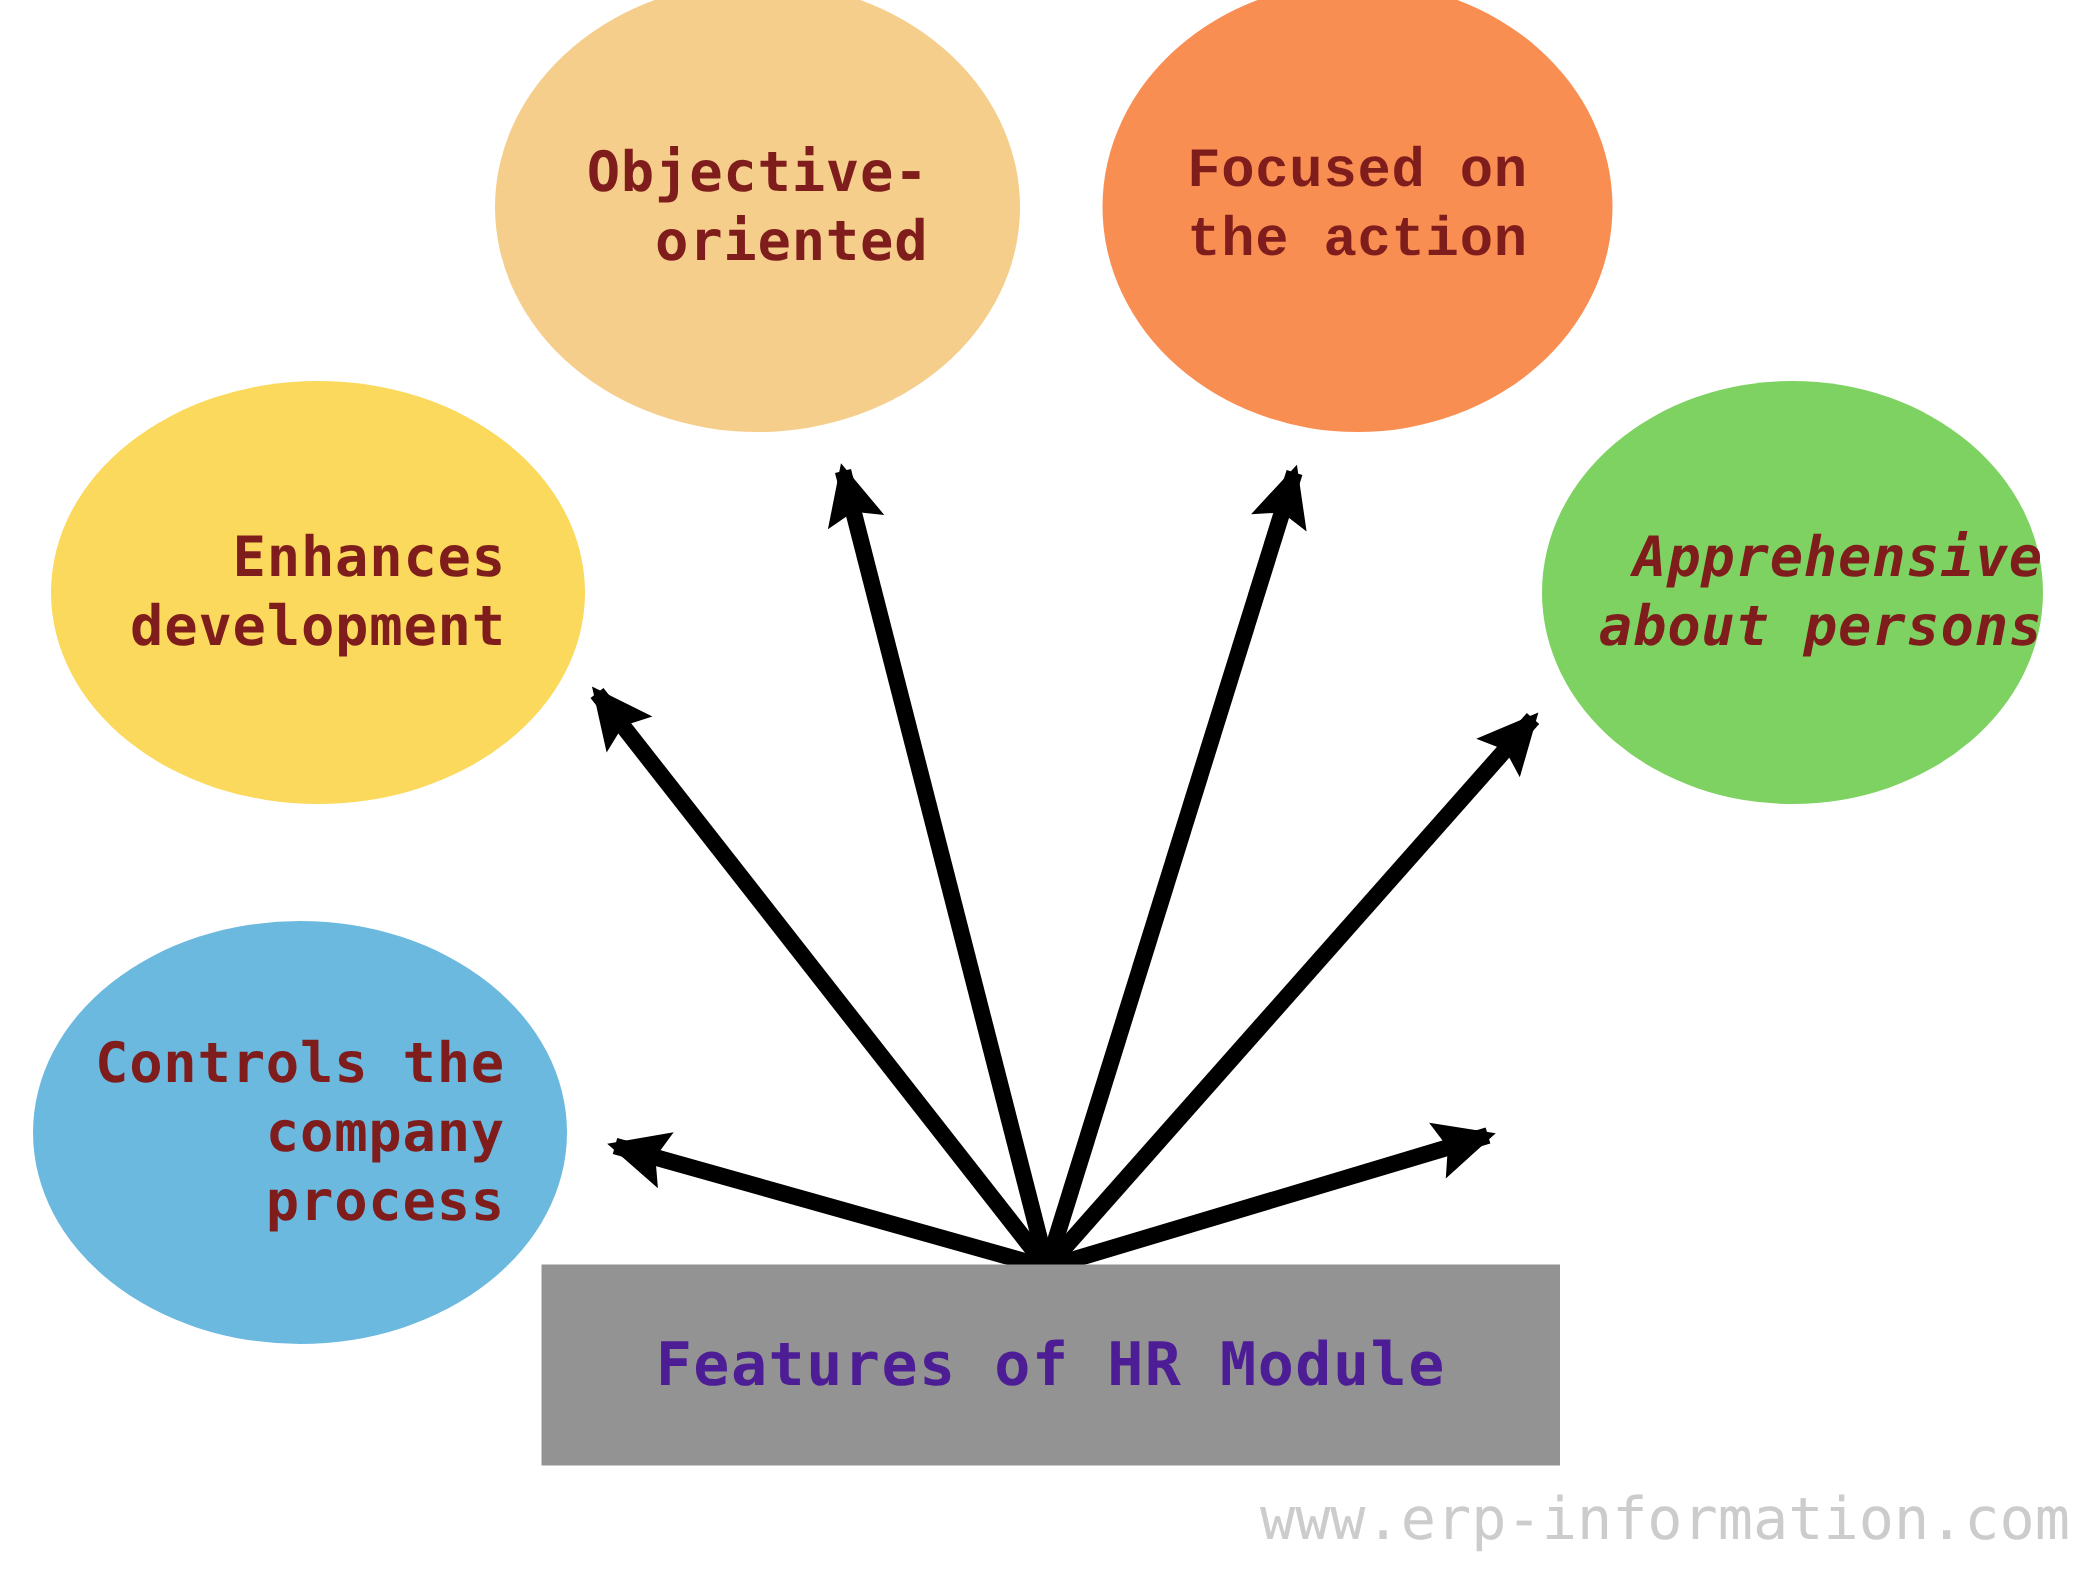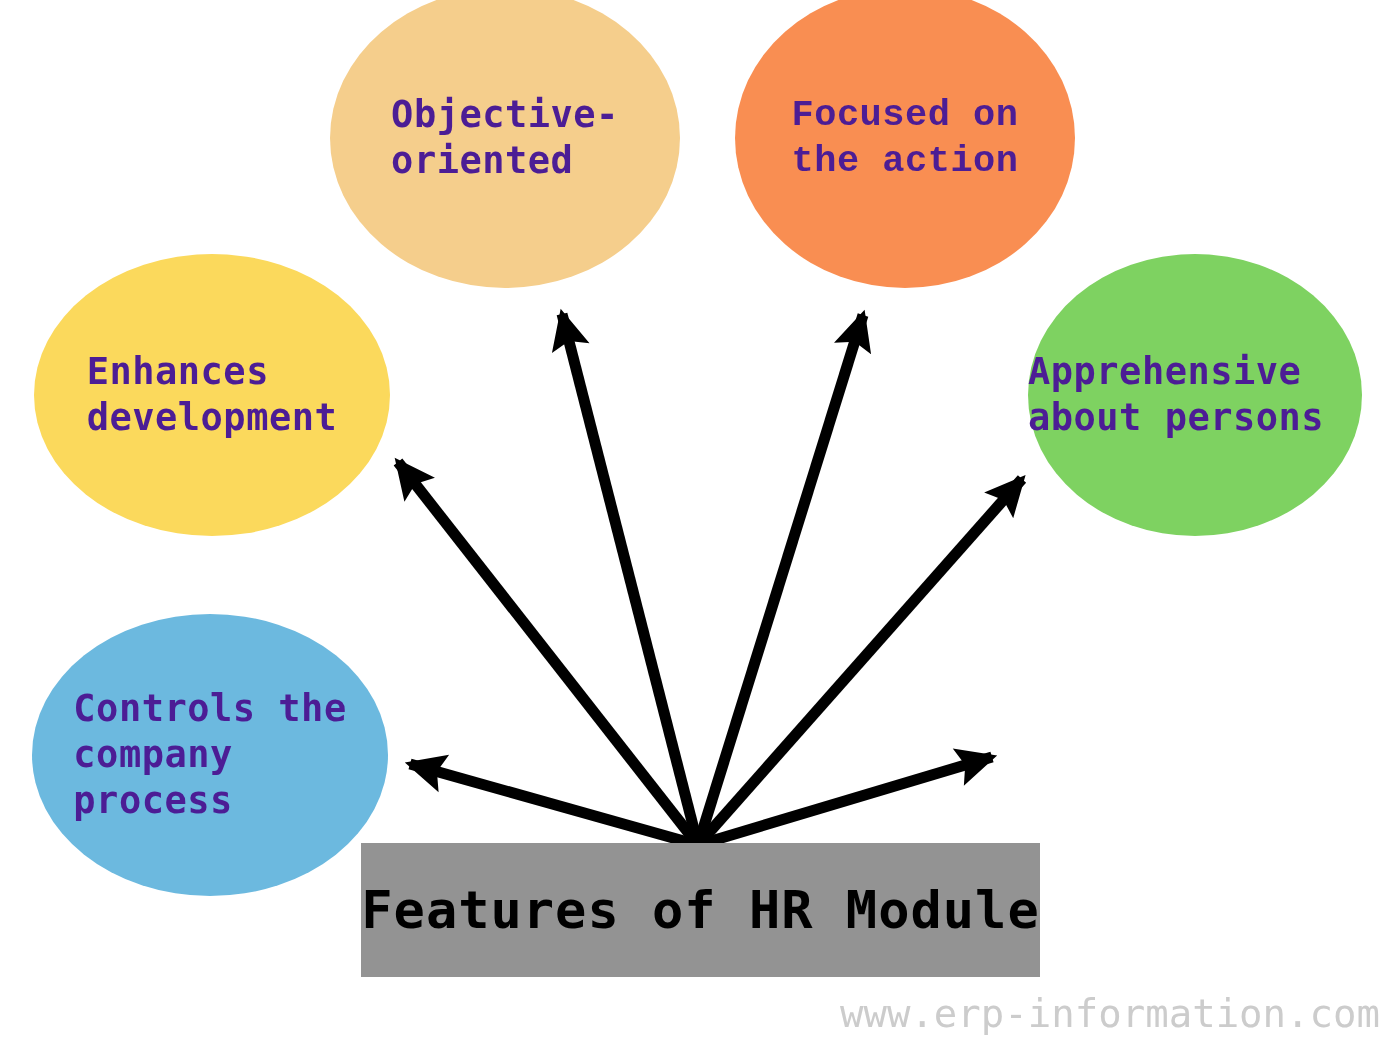--- a/index.html
+++ b/index.html
@@ -22,23 +22,23 @@
   .node {
     position: absolute;
     display: flex;
     align-items: center;
     justify-content: center;
     border-radius: 50%;
     box-sizing: border-box;
     z-index: 3;
   }
   .node-label {
-    color: #4c1d95;
+    color: #7f1d1d;
     font-weight: bold;
-    text-align: left;
+    text-align: right;
     line-height: 1.25;
     white-space: pre-line;
     letter-spacing: 0.5px;
     font-family: "DejaVu Sans Mono", "Liberation Mono", monospace;
   }
   
   #node-objective-oriented {
     left: 330px; top: -12px; width: 350px; height: 300px;
   }
   #node-objective-oriented .node-label { font-size: 37px; }
@@ -49,24 +49,24 @@
   #node-focused-on-the-action .node-label { font-size: 37px; font-family: Liberation Mono, monospace; }
 
   #node-enhances-development {
     left: 34px; top: 254px; width: 356px; height: 282px;
   }
   #node-enhances-development .node-label { font-size: 37px; }
 
   #node-apprehensive-about-persons {
     left: 1028px; top: 254px; width: 334px; height: 282px;
   }
-  #node-apprehensive-about-persons .node-label { font-size: 37px; width: 360px; }
+  #node-apprehensive-about-persons .node-label { font-size: 37px; width: 360px; font-style: italic; }
 
   #node-controls-the-company-process {
-    left: 32px; top: 614px; width: 356px; height: 282px;
+    left: 22px; top: 614px; width: 356px; height: 282px;
   }
   #node-controls-the-company-process .node-label { font-size: 37px; }
 
   #node-applicable-for-all-types-of-business {
     left: 1020px; top: 600px; width: 342px; height: 282px;
   }
   #node-applicable-for-all-types-of-business .node-label { font-size: 37px; width: 350px; }
 
   
   #center-box {
@@ -75,23 +75,23 @@
     top: 843px;
     width: 679px;
     height: 134px;
     background: #939393;
     display: flex;
     align-items: center;
     justify-content: center;
     z-index: 4;
   }
   #center-box .center-label {
-    color: #000000;
+    color: #4c1d95;
     font-weight: bold;
-    font-size: 52px;
+    font-size: 40px;
     letter-spacing: 1px;
     text-align: center;
     font-family: "DejaVu Sans Mono", "Liberation Mono", monospace;
   }
   
   #arrow-layer {
     position: absolute;
     left: 0; top: 0;
     width: 1400px;
     height: 1050px;

